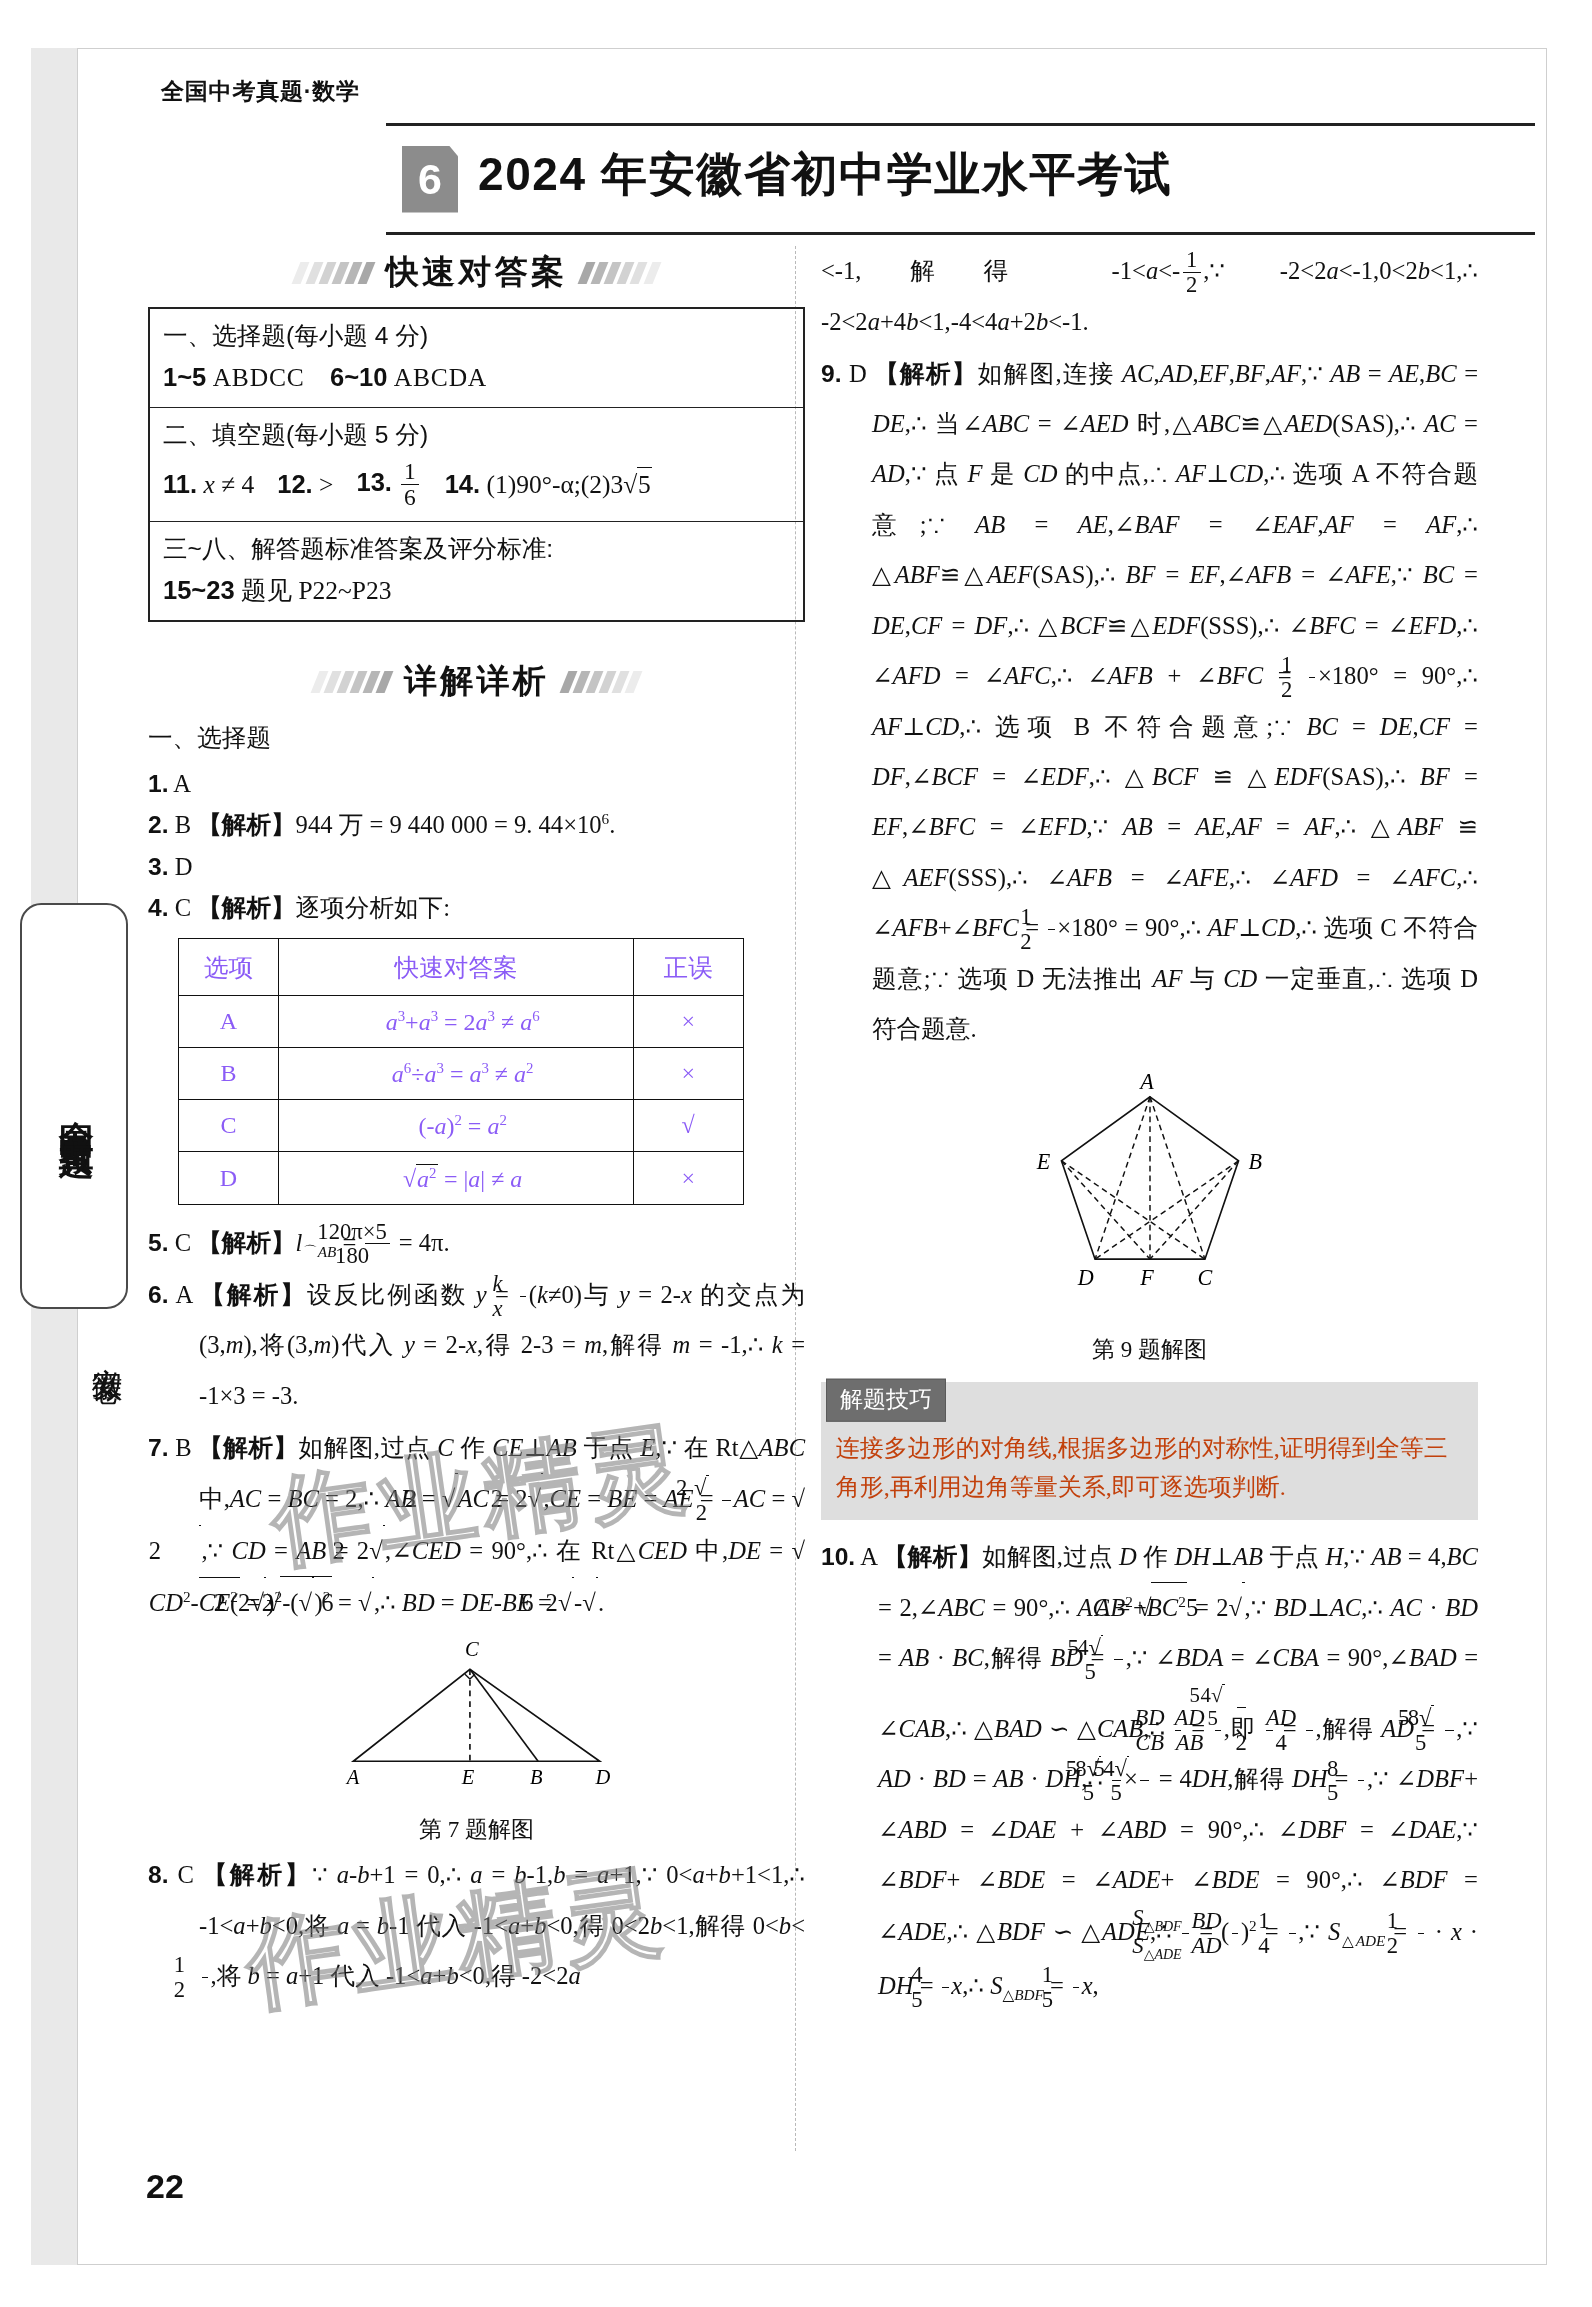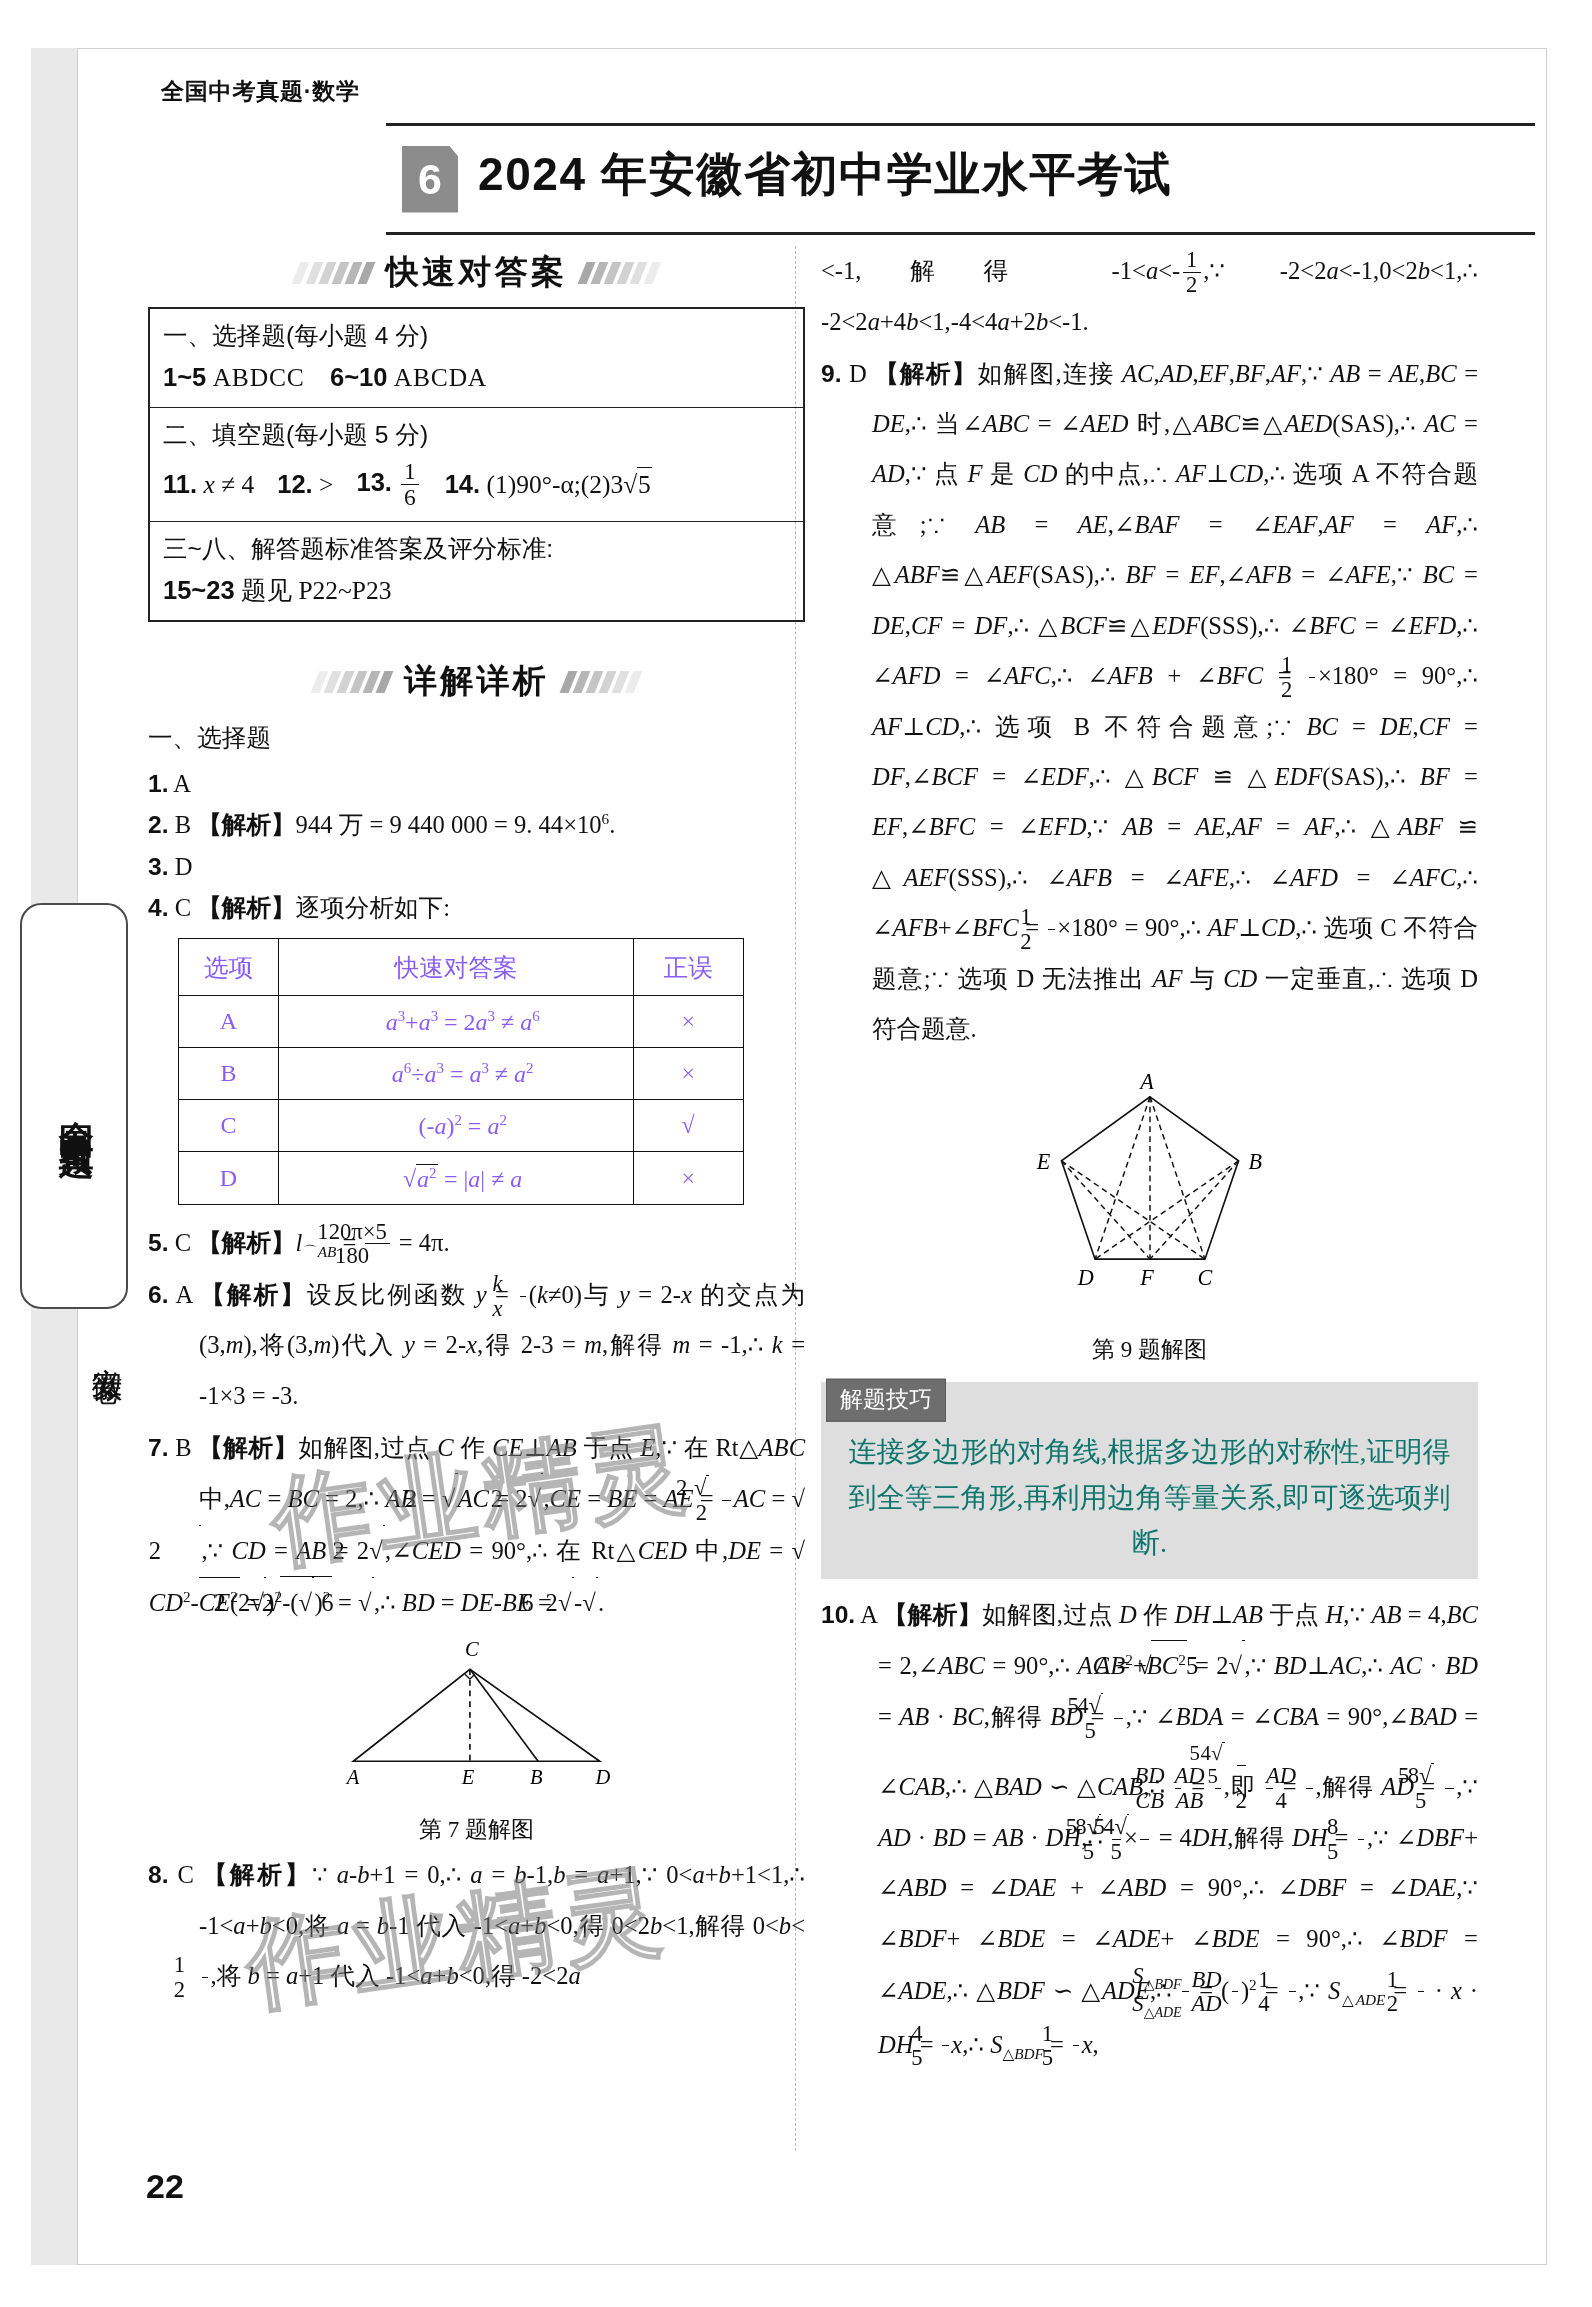--- a/index.html
+++ b/index.html
@@ -184,23 +184,22 @@
   #tips{
     margin:16.4px 0 11.5px 0;background:#dedede;padding:0 0 13px 0;position:relative;
   }
   #tips-label{
     display:inline-block;margin:0 0 0 4.9px;transform:translateY(-3.3px);
     background:#6e6e6e;color:#fff;border-radius:0;
     font-family:"Liberation Sans","DejaVu Sans",sans-serif;
     font-size:23px;padding:4.1px 13px 5.7px 13px;border:1.6px solid #5a5a5a;
   }
   #tips-body{
-    padding:4.9px 14.8px 0 14.8px;font-size:28px;line-height:1.62;color:#0f766e;
+    padding:4.9px 14.8px 0 14.8px;font-size:24px;line-height:1.62;color:#c2410c;
     font-family:"Liberation Serif","DejaVu Serif",serif;
-    text-align:center;
   }
 
   
   #pageno{
     position:absolute;left:146px;top:2167px;
     font-family:"Liberation Sans","DejaVu Sans",sans-serif;
     font-weight:bold;font-size:34px;color:#111;
   }
 
   

